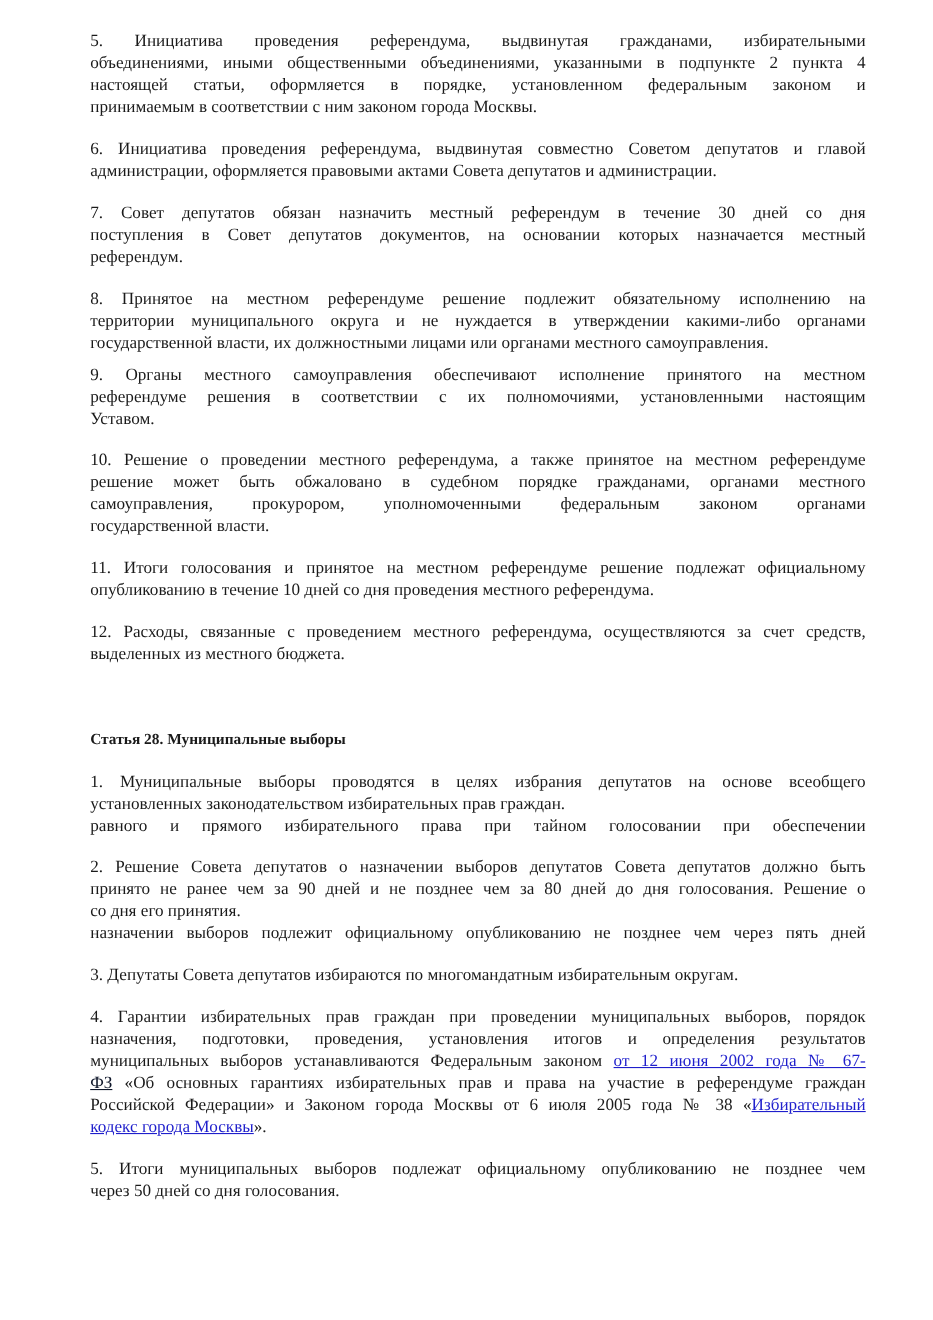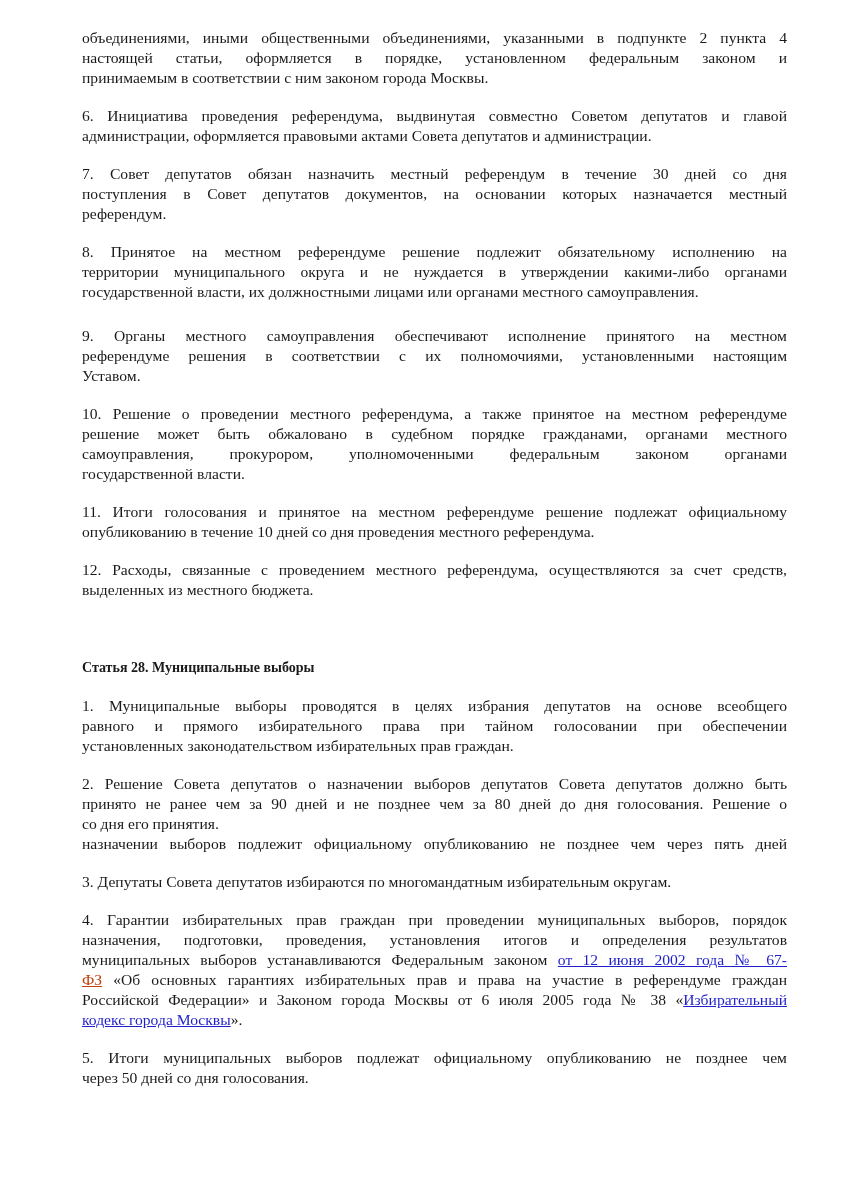--- a/index.html
+++ b/index.html
@@ -45,20 +45,21 @@
       color: #1f1fcc;
       text-decoration: underline;
     }
   </style>
 </head>
 <body style="color: rgb(26, 26, 26);">
 
 <div class="page">
 
   <p class="para" style="margin-top:0;">
+    <span class="line">5. Инициатива проведения референдума, выдвинутая гражданами, избирательными</span>
     <span class="line">объединениями, иными общественными объединениями, указанными в подпункте 2 пункта 4</span>
     <span class="line">настоящей статьи, оформляется в порядке, установленном федеральным законом и</span>
     <span class="line last">принимаемым в соответствии с ним законом города Москвы.</span>
   </p>
 
   <p class="para" style="margin-top:18px;">
     <span class="line">6. Инициатива проведения референдума, выдвинутая совместно Советом депутатов и главой</span>
     <span class="line last">администрации, оформляется правовыми актами Совета депутатов и администрации.</span>
   </p>
 
@@ -67,21 +68,21 @@
     <span class="line">поступления в Совет депутатов документов, на основании которых назначается местный</span>
     <span class="line last">референдум.</span>
   </p>
 
   <p class="para" style="margin-top:18px;">
     <span class="line">8. Принятое на местном референдуме решение подлежит обязательному исполнению на</span>
     <span class="line">территории муниципального округа и не нуждается в утверждении какими-либо органами</span>
     <span class="line last">государственной власти, их должностными лицами или органами местного самоуправления.</span>
   </p>
 
-  <p class="para" style="margin-top:24px;">
+  <p class="para" style="margin-top:9px;">
     <span class="line">9. Органы местного самоуправления обеспечивают исполнение принятого на местном</span>
     <span class="line">референдуме решения в соответствии с их полномочиями, установленными настоящим</span>
     <span class="line last">Уставом.</span>
   </p>
 
   <p class="para" style="margin-top:18px;">
     <span class="line">10. Решение о проведении местного референдума, а также принятое на местном референдуме</span>
     <span class="line">решение может быть обжаловано в судебном порядке гражданами, органами местного</span>
     <span class="line">самоуправления, прокурором, уполномоченными федеральным законом органами</span>
     <span class="line last">государственной власти.</span>
@@ -94,40 +95,40 @@
 
   <p class="para" style="margin-top:18px;">
     <span class="line">12. Расходы, связанные с проведением местного референдума, осуществляются за счет средств,</span>
     <span class="line last">выделенных из местного бюджета.</span>
   </p>
 
   <h2 class="heading" style="margin-top:58px;">Статья 28. Муниципальные выборы</h2>
 
   <p class="para" style="margin-top:18px;">
     <span class="line">1. Муниципальные выборы проводятся в целях избрания депутатов на основе всеобщего</span>
+    <span class="line last">установленных законодательством избирательных прав граждан.</span>
     <span class="line">равного и прямого избирательного права при тайном голосовании при обеспечении</span>
-    <span class="line last">установленных законодательством избирательных прав граждан.</span>
   </p>
 
   <p class="para" style="margin-top:18px;">
     <span class="line">2. Решение Совета депутатов о назначении выборов депутатов Совета депутатов должно быть</span>
     <span class="line">принято не ранее чем за 90 дней и не позднее чем за 80 дней до дня голосования. Решение о</span>
     <span class="line last">со дня его принятия.</span>
     <span class="line">назначении выборов подлежит официальному опубликованию не позднее чем через пять дней</span>
   </p>
 
   <p class="para" style="margin-top:18px;">
     <span class="line last">3. Депутаты Совета депутатов избираются по многомандатным избирательным округам.</span>
   </p>
 
   <p class="para" style="margin-top:18px;">
     <span class="line">4. Гарантии избирательных прав граждан при проведении муниципальных выборов, порядок</span>
     <span class="line">назначения, подготовки, проведения, установления итогов и определения результатов</span>
     <span class="line"><span>муниципальных выборов устанавливаются Федеральным законом </span><a class="doc-link" href="#" style="color: rgb(31, 31, 204);">от 12 июня 2002 года № 67-</a></span>
-    <span class="line"><a class="doc-link" href="#" style="color: #c2410c;">ФЗ</a><span> «Об основных гарантиях избирательных прав и права на участие в референдуме граждан</span></span>
+    <span class="line"><a class="doc-link" href="#" style="color: #0f172a;">ФЗ</a><span> «Об основных гарантиях избирательных прав и права на участие в референдуме граждан</span></span>
     <span class="line"><span>Российской Федерации» и Законом города Москвы от 6 июля 2005 года № 38 «</span><a class="doc-link" href="#" style="color: rgb(31, 31, 204);">Избирательный</a></span>
     <span class="line last"><a class="doc-link" href="#" style="color: rgb(31, 31, 204);">кодекс города Москвы</a><span>».</span></span>
   </p>
 
   <p class="para" style="margin-top:18px;">
     <span class="line">5. Итоги муниципальных выборов подлежат официальному опубликованию не позднее чем</span>
     <span class="line last">через 50 дней со дня голосования.</span>
   </p>
 
 </div>

